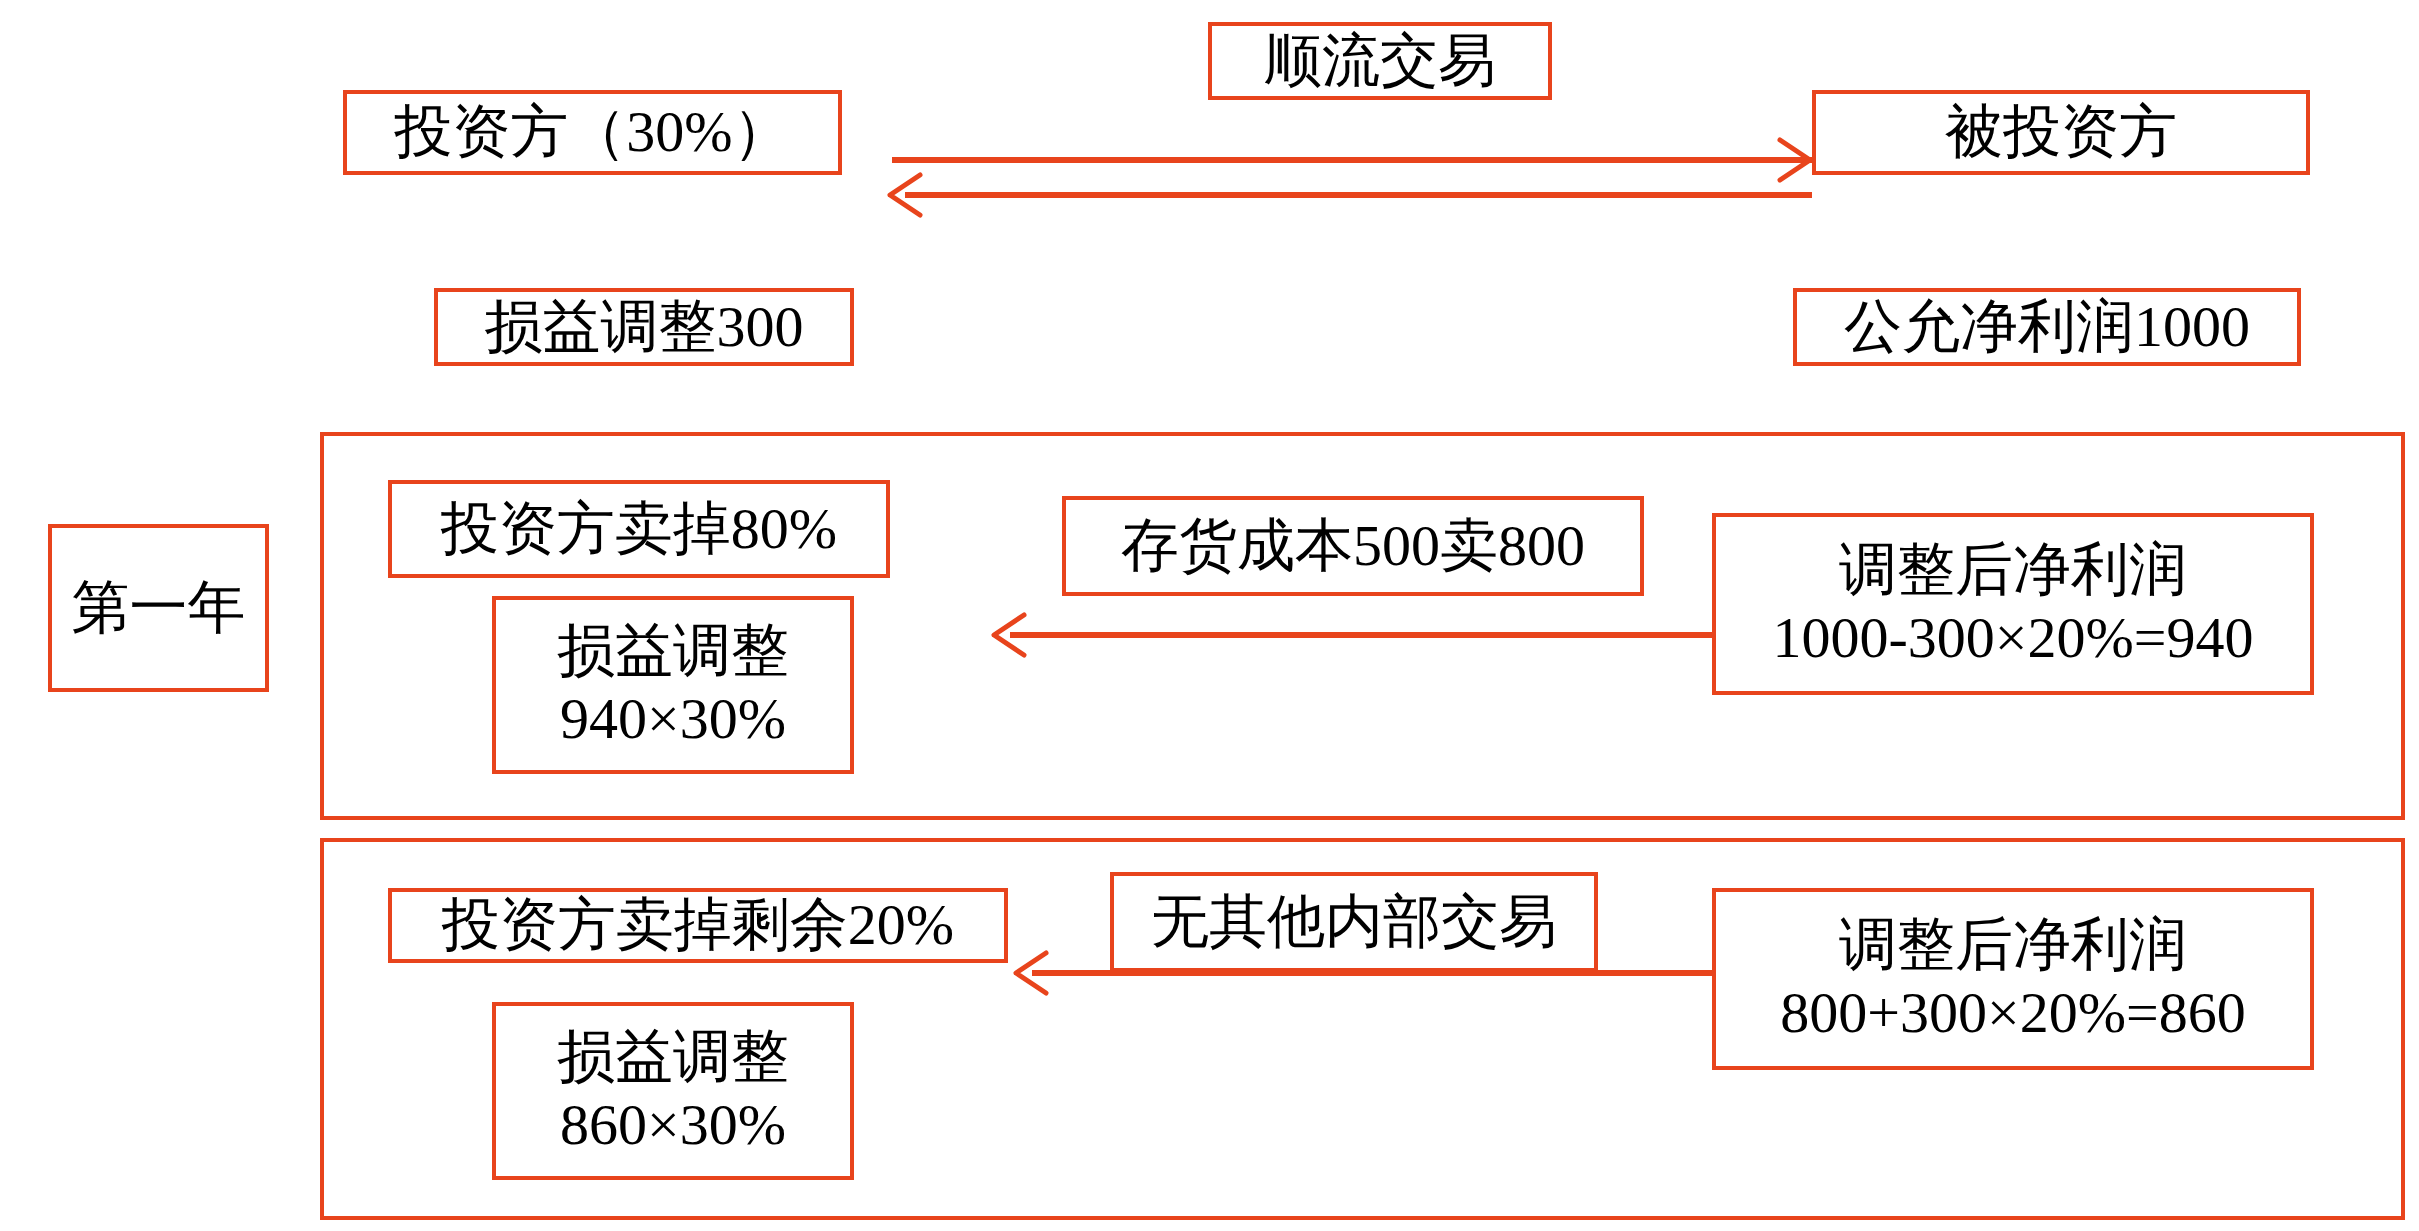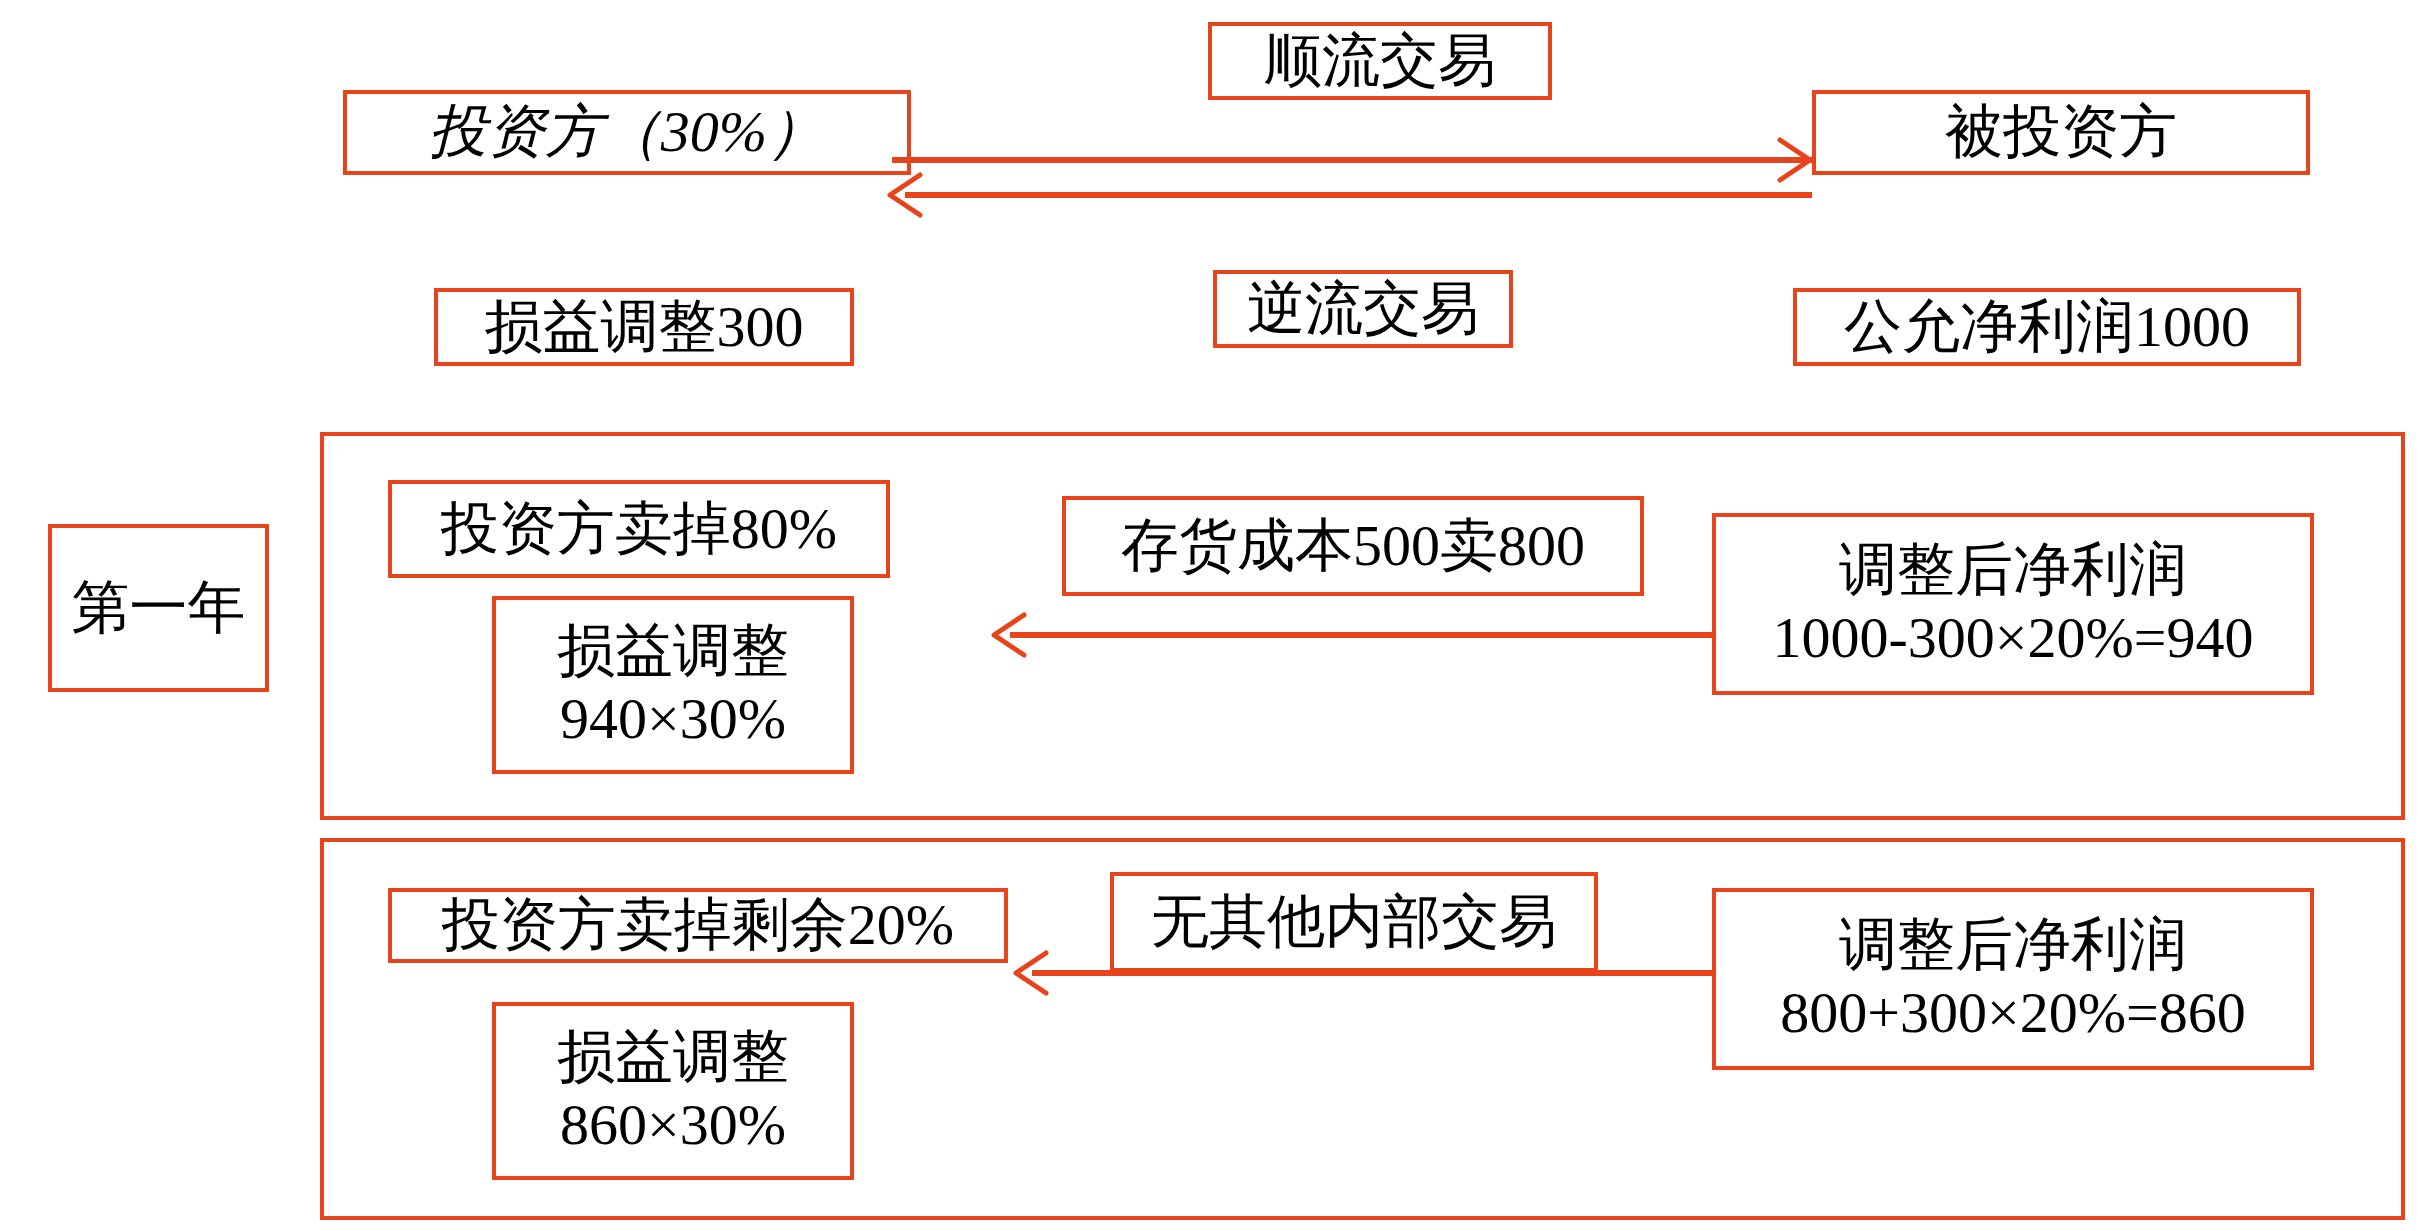--- a/index.html
+++ b/index.html
@@ -50,39 +50,38 @@
   }
   .arrow-head svg { display: block; overflow: visible; }
 </style>
 </head>
 <body>
 
 <div id="canvas">
 
   <div class="box f-lg" style="left: 1208px; top: 22px; width: 344px; height: 78px; border-color: rgb(232, 68, 28);">顺流交易</div>
 
-  <div class="box f-lg" style="left: 343px; top: 90px; width: 568px; height: 85px; border-color: rgb(232, 68, 28); font-style: italic;">投资方（30%）</div>
+  <div class="box f-lg" style="left: 343px; top: 90px; width: 499px; height: 85px; border-color: rgb(232, 68, 28);">投资方（30%）</div>
 
   <div class="box f-lg" style="left: 1812px; top: 90px; width: 498px; height: 85px; border-color: rgb(232, 68, 28);">被投资方</div>
 
   <div class="arrow-line" style="left: 892px; top: 157px; width: 920px; background: rgb(232, 68, 28);"></div>
   <div class="arrow-head" style="left:1778px; top:138px;">
     <svg width="34" height="44" viewBox="0 0 34 44">
       <path d="M2 2 L32 22 L2 42" fill="none" stroke="#e8441c" stroke-width="5" stroke-linecap="round" stroke-linejoin="round"></path>
     </svg>
   </div>
 
   <div class="arrow-line" style="left: 905px; top: 192px; width: 907px; background: rgb(232, 68, 28);"></div>
   <div class="arrow-head" style="left:888px; top:173px;">
     <svg width="34" height="44" viewBox="0 0 34 44">
       <path d="M32 2 L2 22 L32 42" fill="none" stroke="#e8441c" stroke-width="5" stroke-linecap="round" stroke-linejoin="round"></path>
     </svg>
   </div>
 
-  <div class="box f-lg" style="left: 1213px; top: 270px; width: 300px; height: 78px; border-color: rgb(232, 68, 28);">逆流交易</div>
 
   <div class="box f-lg" style="left: 434px; top: 288px; width: 420px; height: 78px; border-color: rgb(232, 68, 28);">损益调整300</div>
 
   <div class="box f-lg" style="left: 1793px; top: 288px; width: 508px; height: 78px; border-color: rgb(232, 68, 28);">公允净利润1000</div>
 
   <div class="container-box" style="left: 320px; top: 432px; width: 2085px; height: 388px; border-color: rgb(232, 68, 28);"></div>
 
   <div class="box f-lg" style="left: 48px; top: 524px; width: 221px; height: 168px; border-color: rgb(232, 68, 28);">第一年</div>
 
   <div class="box f-lg" style="left: 388px; top: 480px; width: 502px; height: 98px; border-color: rgb(232, 68, 28);">投资方卖掉80%</div>

